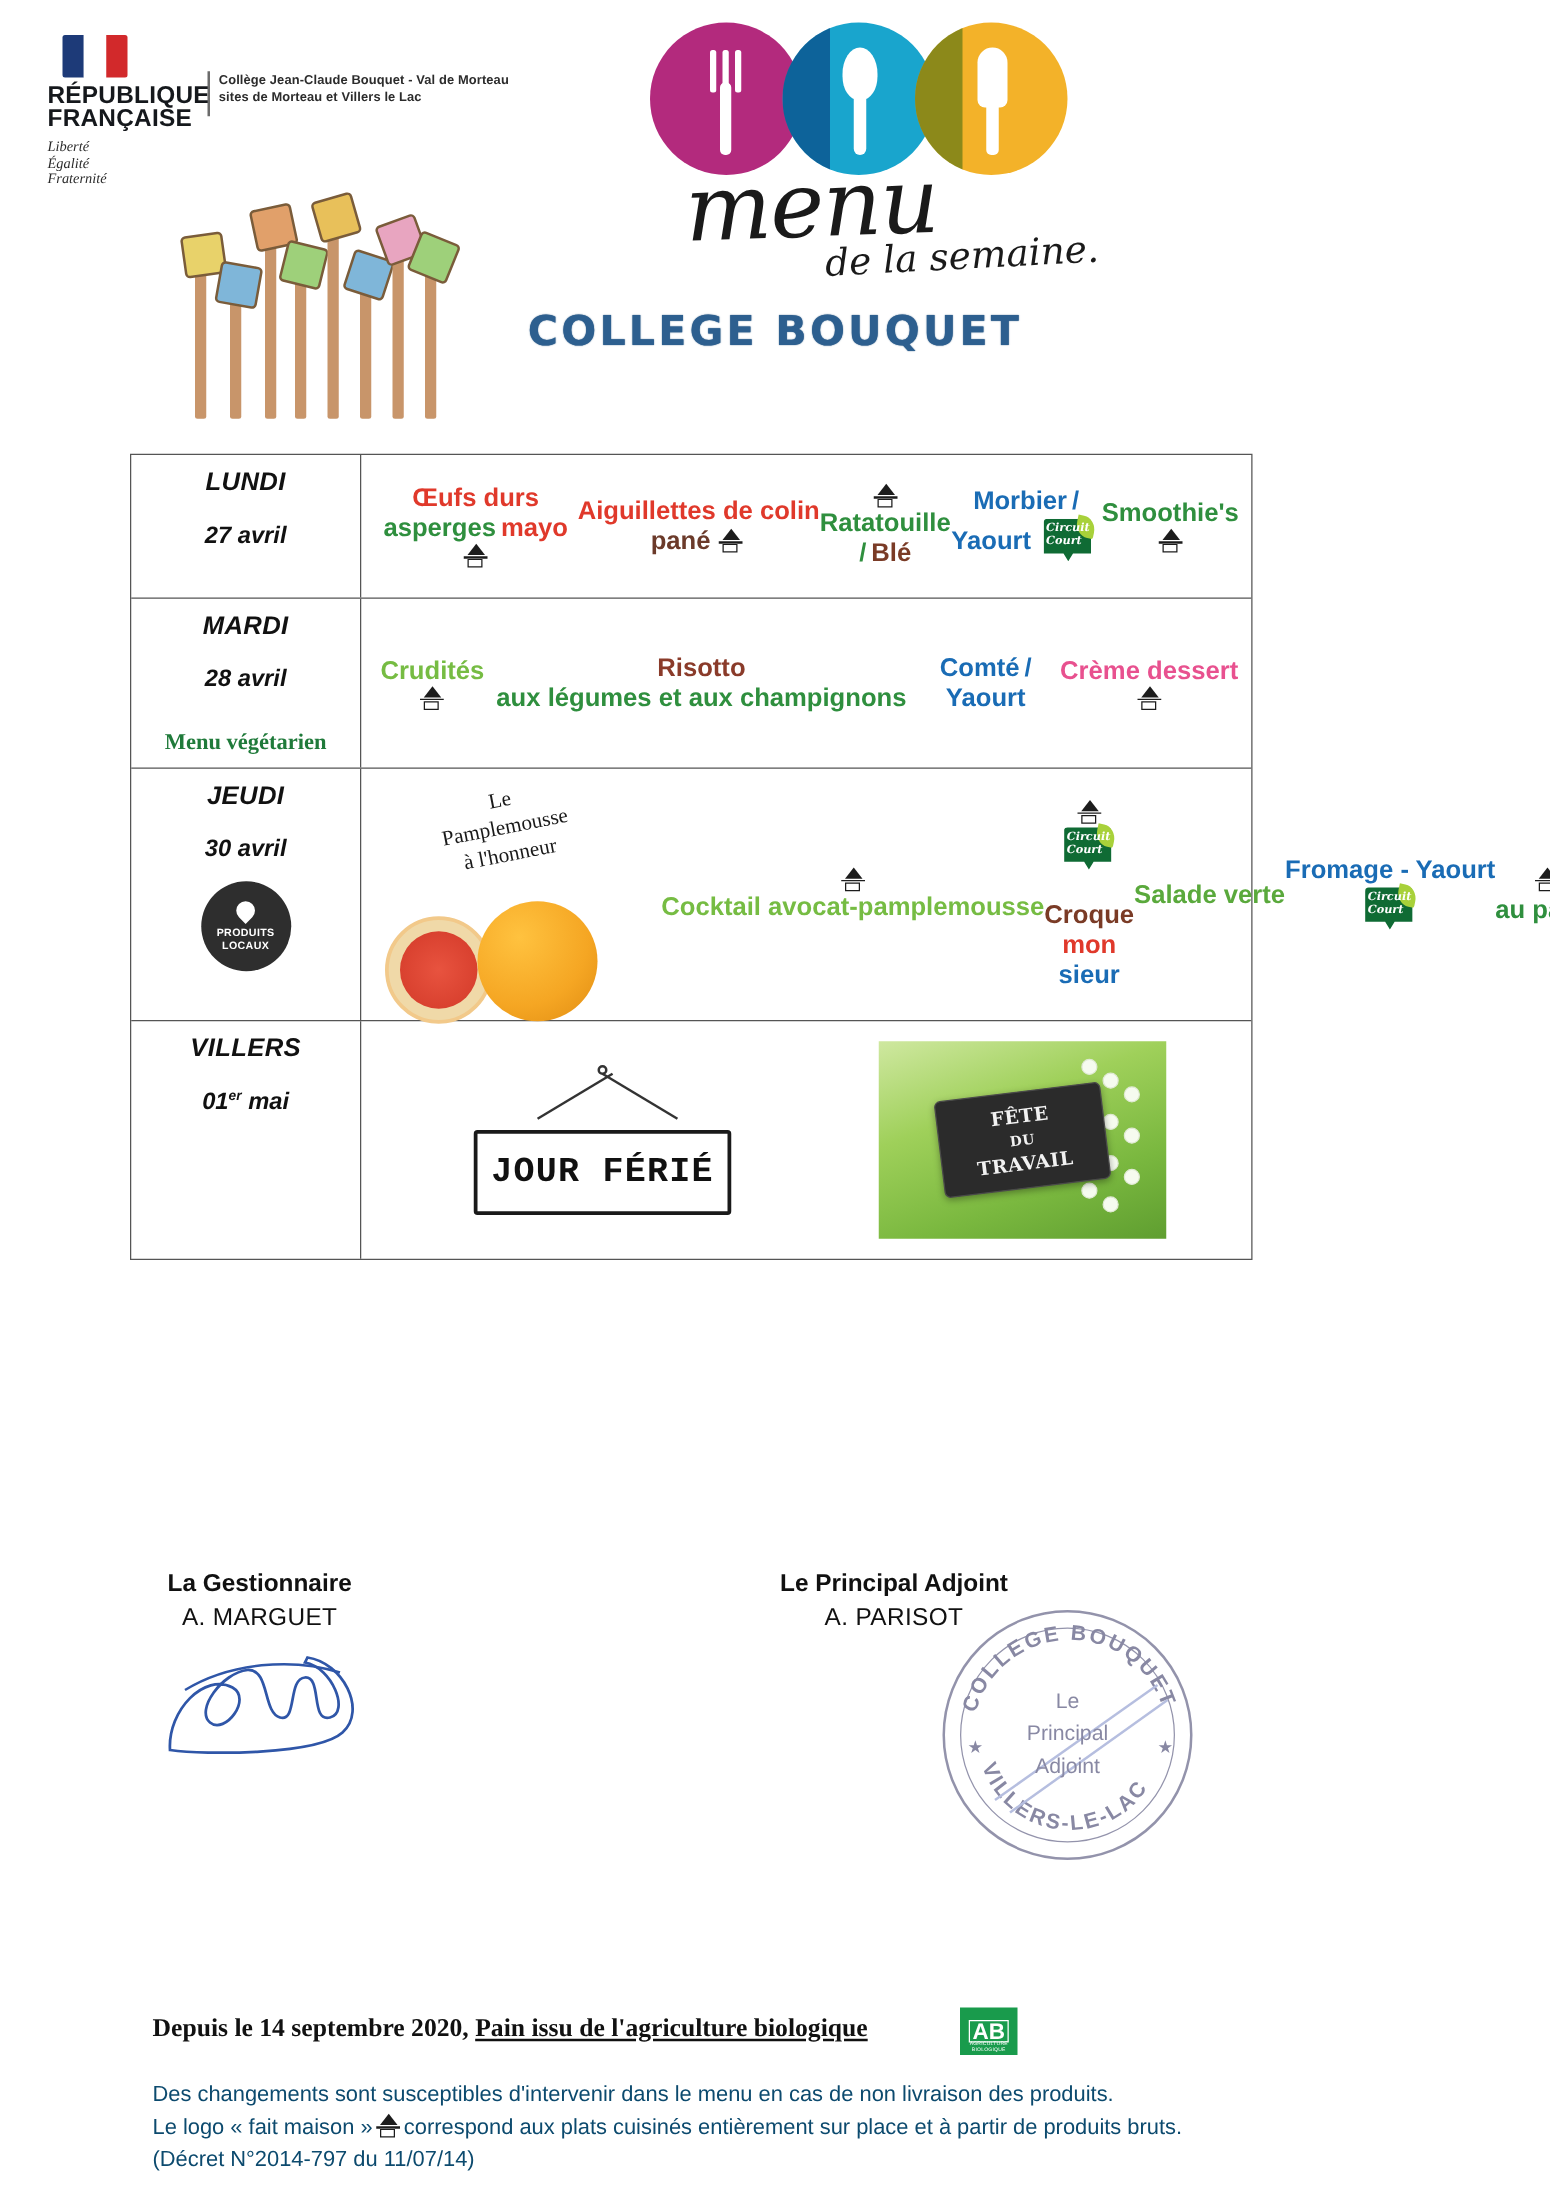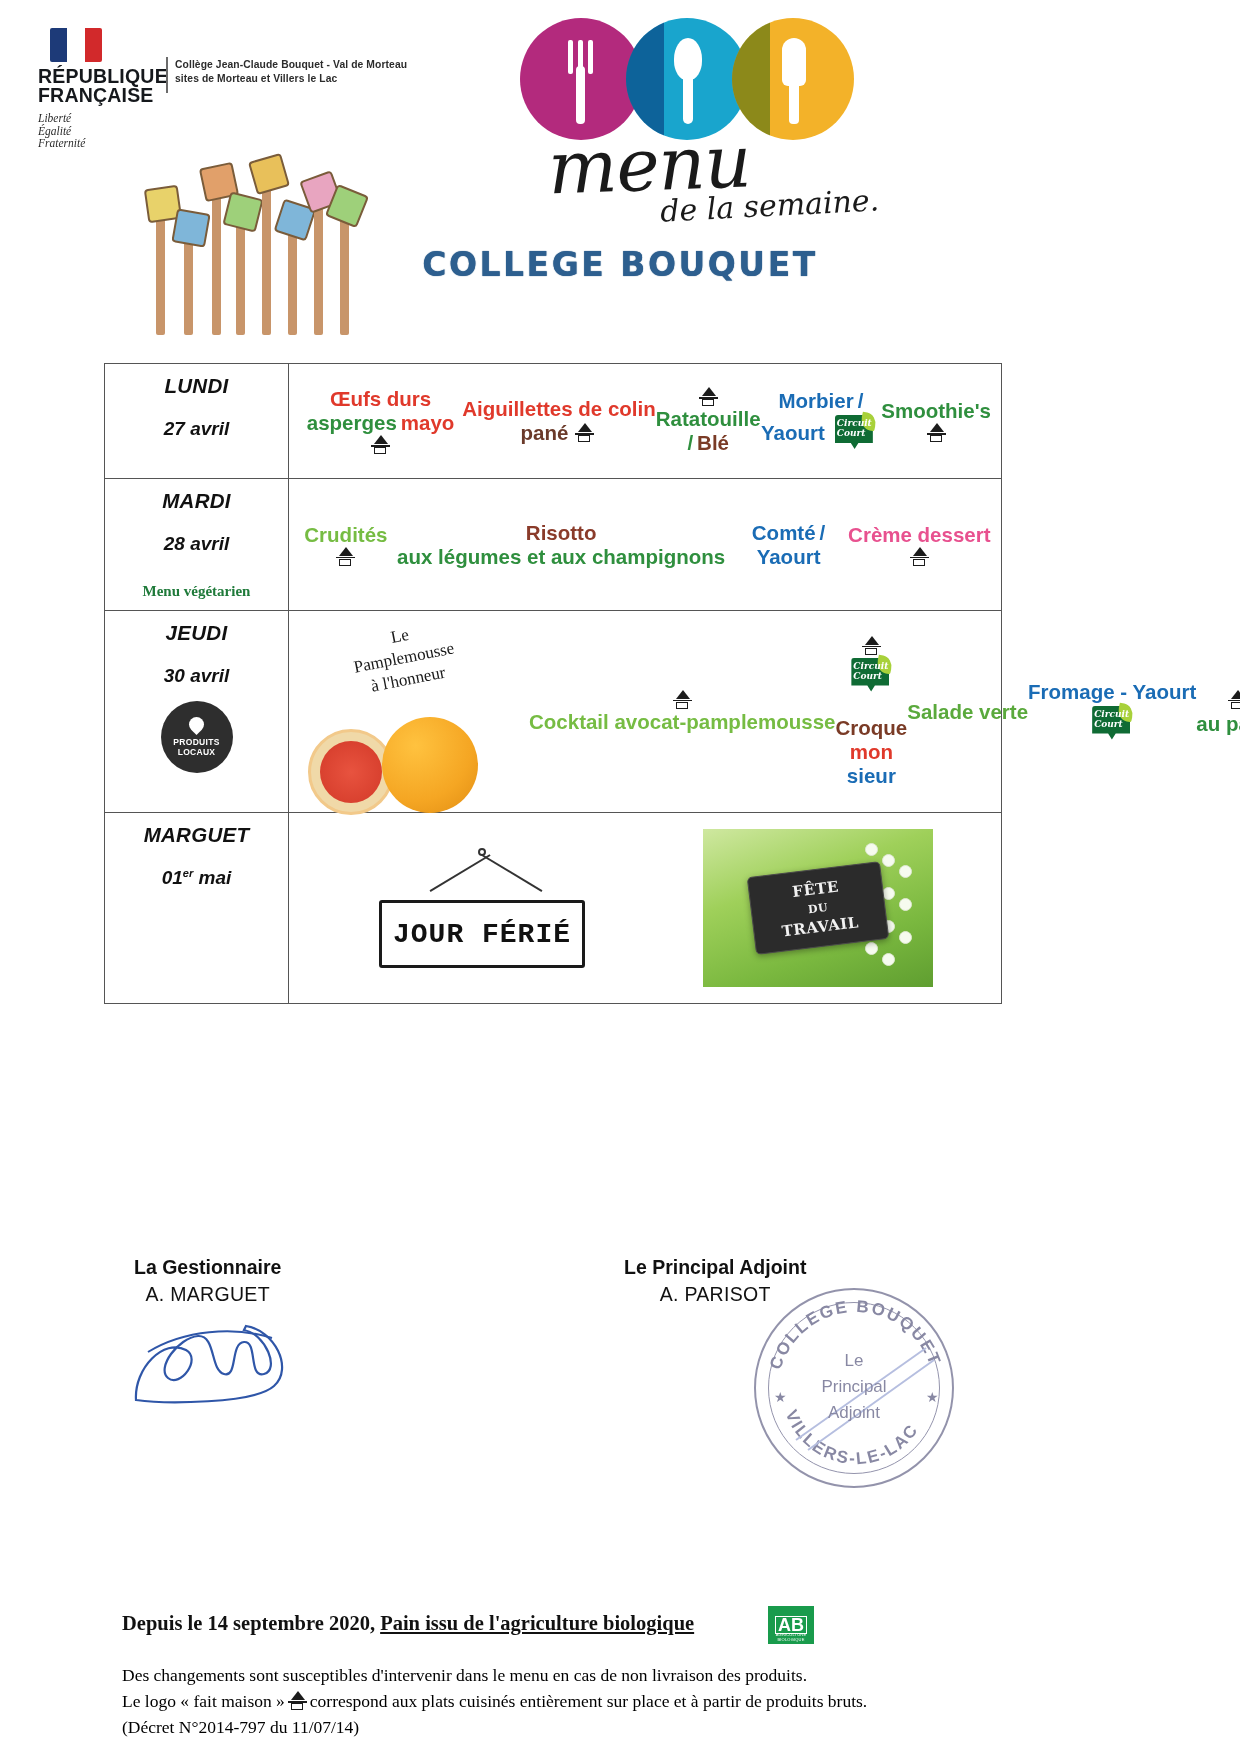--- a/index.html
+++ b/index.html
@@ -64,21 +64,21 @@
 
   
   .tbl{position:absolute;left:104px;top:363px;width:898px;border:1.6px solid #555;box-sizing:border-box;}
   .row{display:flex;border-bottom:1.6px solid #555;box-sizing:border-box;}
   .row:last-child{border-bottom:none;}
   .daycell{width:184px;flex:none;border-right:1.6px solid #555;box-sizing:border-box;
     display:flex;flex-direction:column;align-items:center;padding:10px 4px;}
   .dayname{font-weight:bold;font-style:italic;font-size:20.5px;color:#111;letter-spacing:.3px;}
   .daydate{font-weight:bold;font-style:italic;font-size:19px;color:#111;margin-top:20px;}
   .daydate sup{font-size:11px;}
-  .vegetarien{font-family:"Liberation Serif",serif;font-weight:bold;font-size:15px;color:#1f7a3a;margin-top:28px;}
+  .vegetarien{font-family:"Liberation Serif",serif;font-weight:bold;font-size:18px;color:#1f7a3a;margin-top:28px;}
   .mealcell{flex:1;display:flex;flex-direction:row;align-items:center;justify-content:center;
     padding:14px 10px;box-sizing:border-box;}
   .line{font-weight:bold;font-size:20.5px;line-height:24px;margin:9px 0;display:flex;align-items:center;
     justify-content:center;flex-wrap:wrap;gap:0 4px;white-space:nowrap;}
 
   
   .fm{display:inline-block;width:19px;height:20px;position:relative;vertical-align:middle;flex:none;margin:0 3px;}
   .fm::before{content:"";position:absolute;left:3px;top:0;width:0;height:0;
     border-left:7px solid transparent;border-right:7px solid transparent;border-bottom:9px solid #1c1c1c;}
   .fm::after{content:"";position:absolute;left:3px;top:12px;width:12px;height:7px;border:1.6px solid #1c1c1c;
@@ -150,22 +150,22 @@
 
   
   .bio{position:absolute;left:122px;top:1612px;width:900px;}
   .bio .l1{font-family:"Liberation Serif",serif;font-weight:bold;font-size:20.5px;color:#111;}
   .bio .l1 u{text-decoration:underline;}
   .ab{position:absolute;left:646px;top:-6px;width:46px;height:38px;background:#199b4c;
     display:flex;align-items:center;justify-content:center;}
   .ab b{color:#fff;font-size:18px;font-weight:bold;font-family:"Liberation Sans",sans-serif;
     border:1.5px solid #fff;padding:0 2px;line-height:16px;}
   .ab small{position:absolute;bottom:2px;left:0;right:0;text-align:center;color:#fff;font-size:4px;letter-spacing:.2px;}
-  .notes{position:absolute;left:122px;top:1662px;width:920px;font-family:Liberation Serif, serif;
-    font-size:17.5px;line-height:26px;color:#000000;}
+  .notes{position:absolute;left:122px;top:1662px;width:920px;font-family:Liberation Sans, sans-serif;
+    font-size:17.5px;line-height:26px;color:#0c4a6e;}
   .notes .nl{display:flex;align-items:center;flex-wrap:nowrap;}
 </style>
 </head>
 <body>
 
 <div class="header">
 
   <div class="marianne">
     <div class="mar-flag">
       <i class="mar-blue"></i>
@@ -367,21 +367,21 @@
             <span class="fmbar"></span>
           </span>
           <span style="color: rgb(107, 58, 143);">Moel</span>
           <span style="color: rgb(232, 81, 143);">leux</span>
           <span style="color: rgb(47, 143, 62);">au pamplemousse</span>
         </div>
       </div>
     </div>
     <div class="row">
       <div class="daycell">
-        <div class="dayname">MARGUET</div>
+        <div class="dayname">VILLERS</div>
         <div class="daydate">01<sup>er</sup> mai</div>
       </div>
       <div class="fri">
         <div class="ferie">
           <span class="hook"></span>
           <span class="ropeL"></span>
           <span class="ropeR"></span>
           <span class="plate">
             <span>JOUR FÉRIÉ</span>
           </span>

